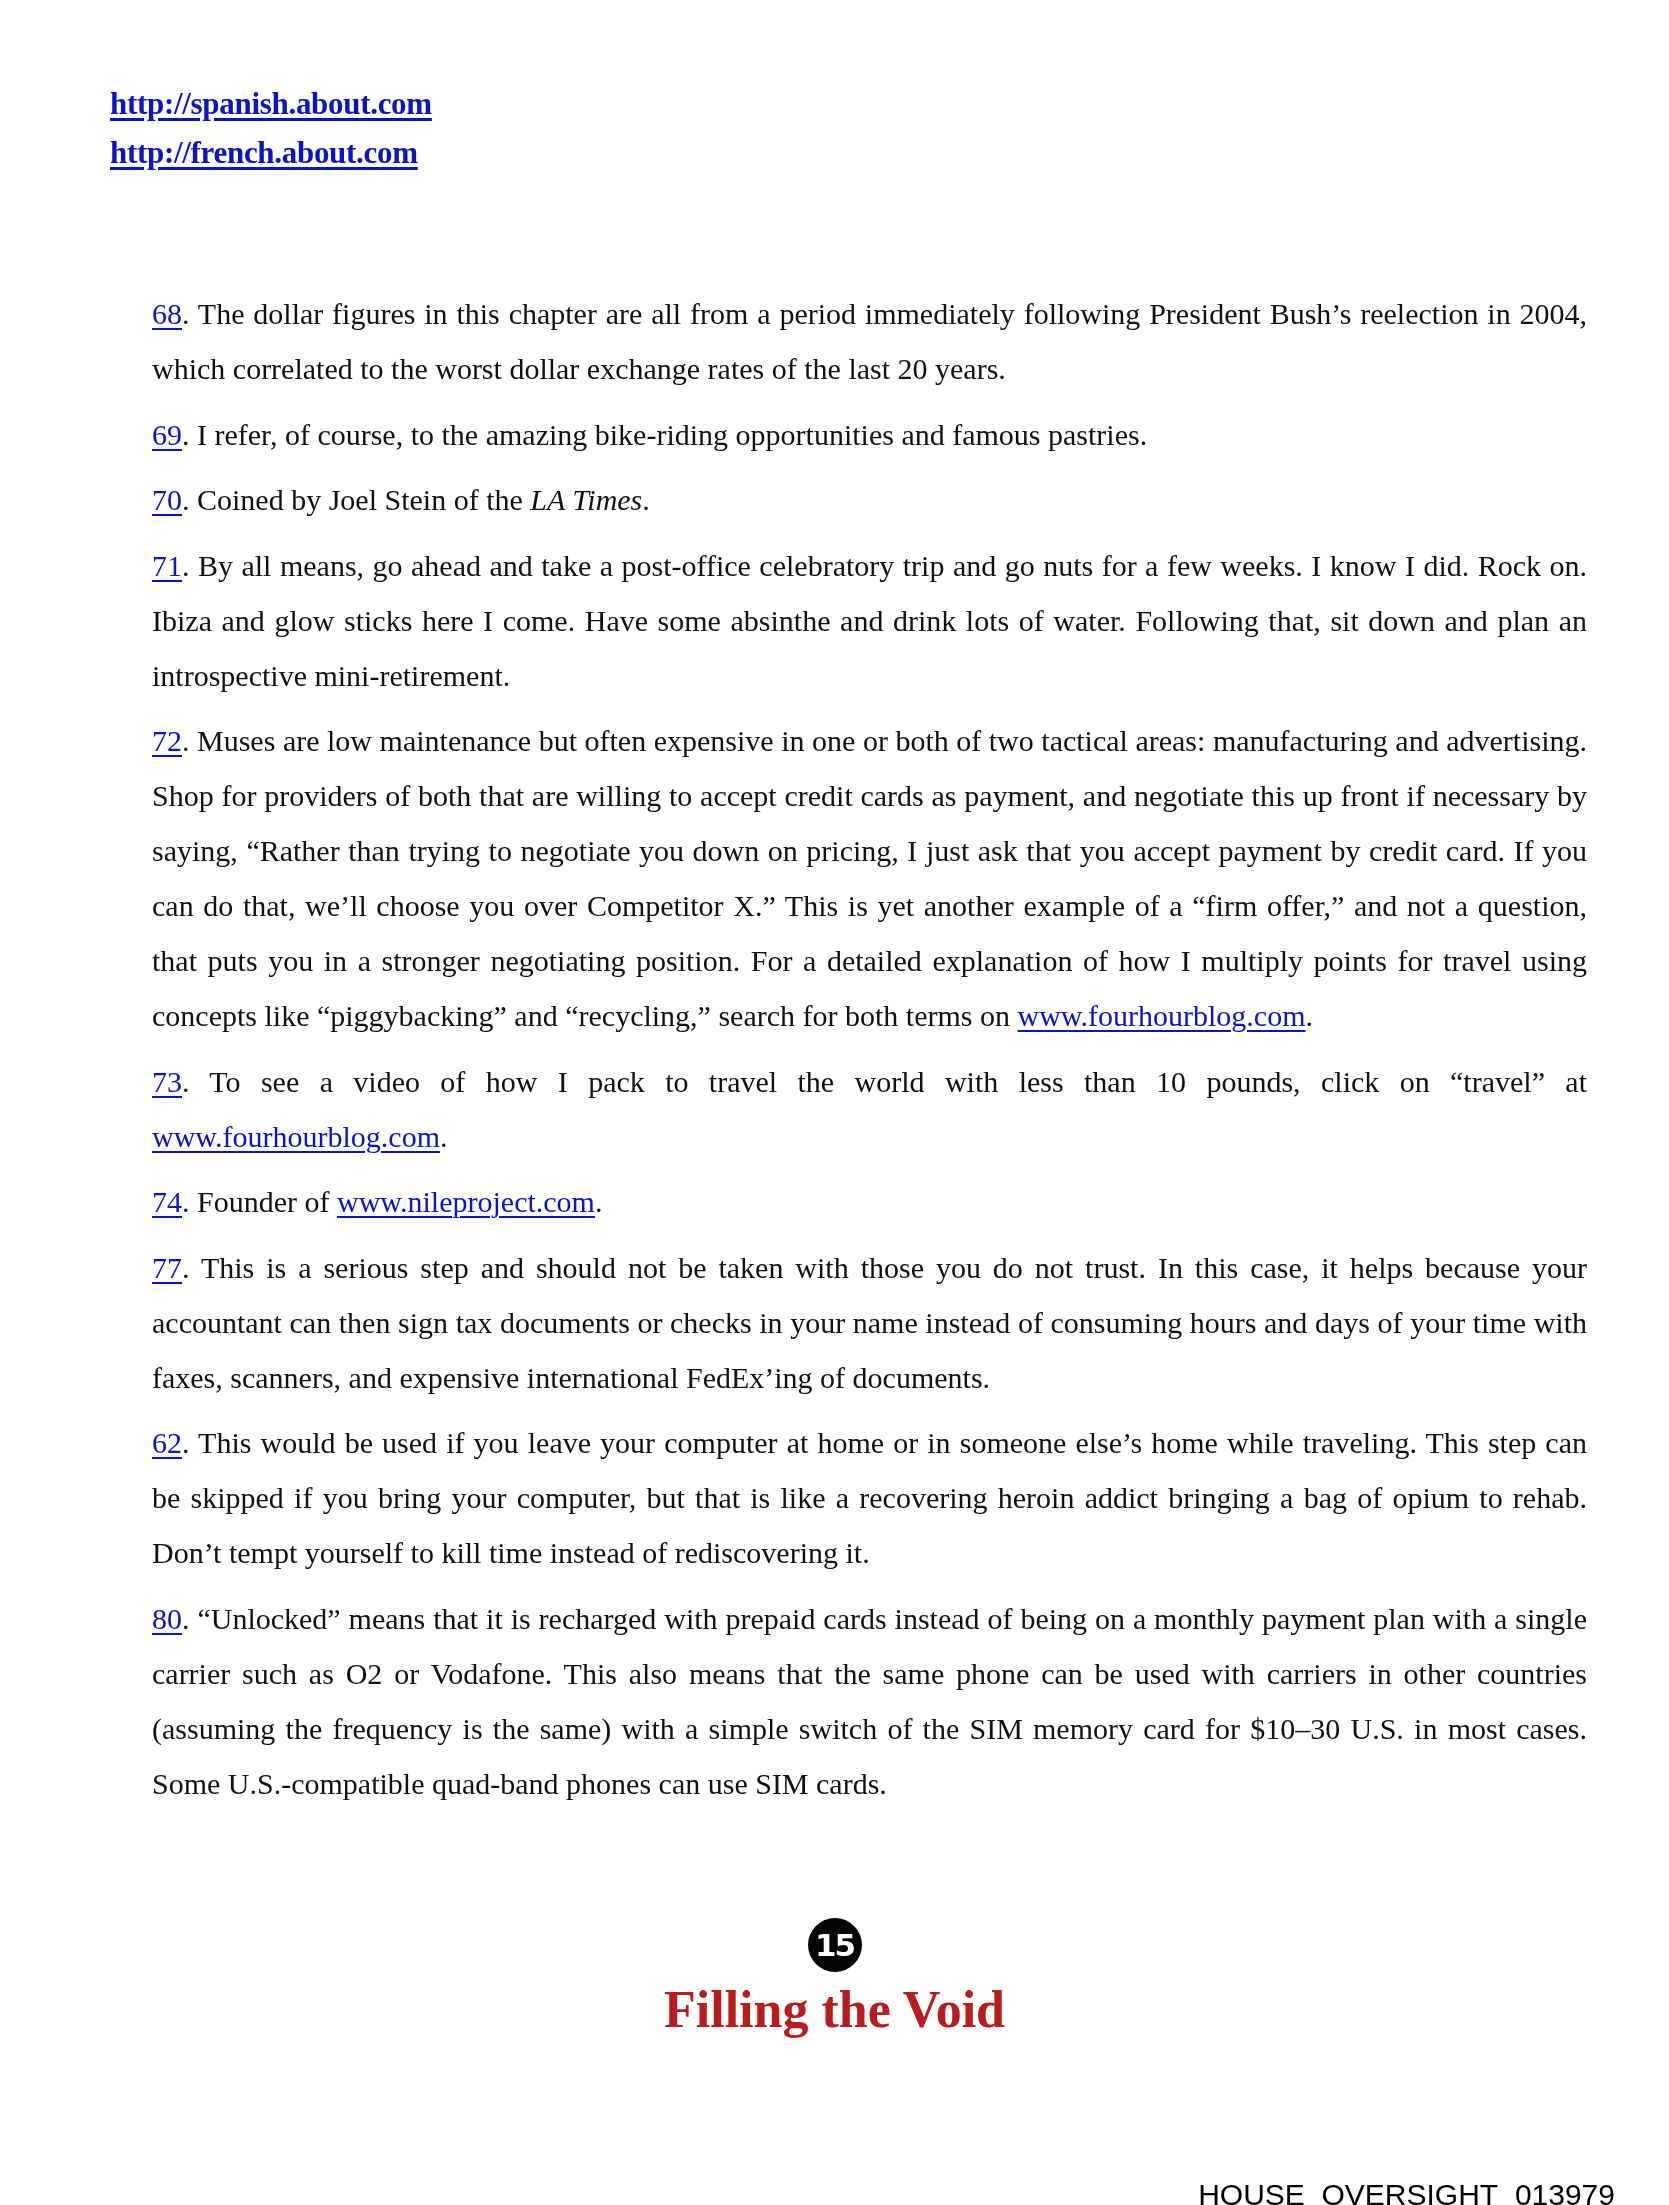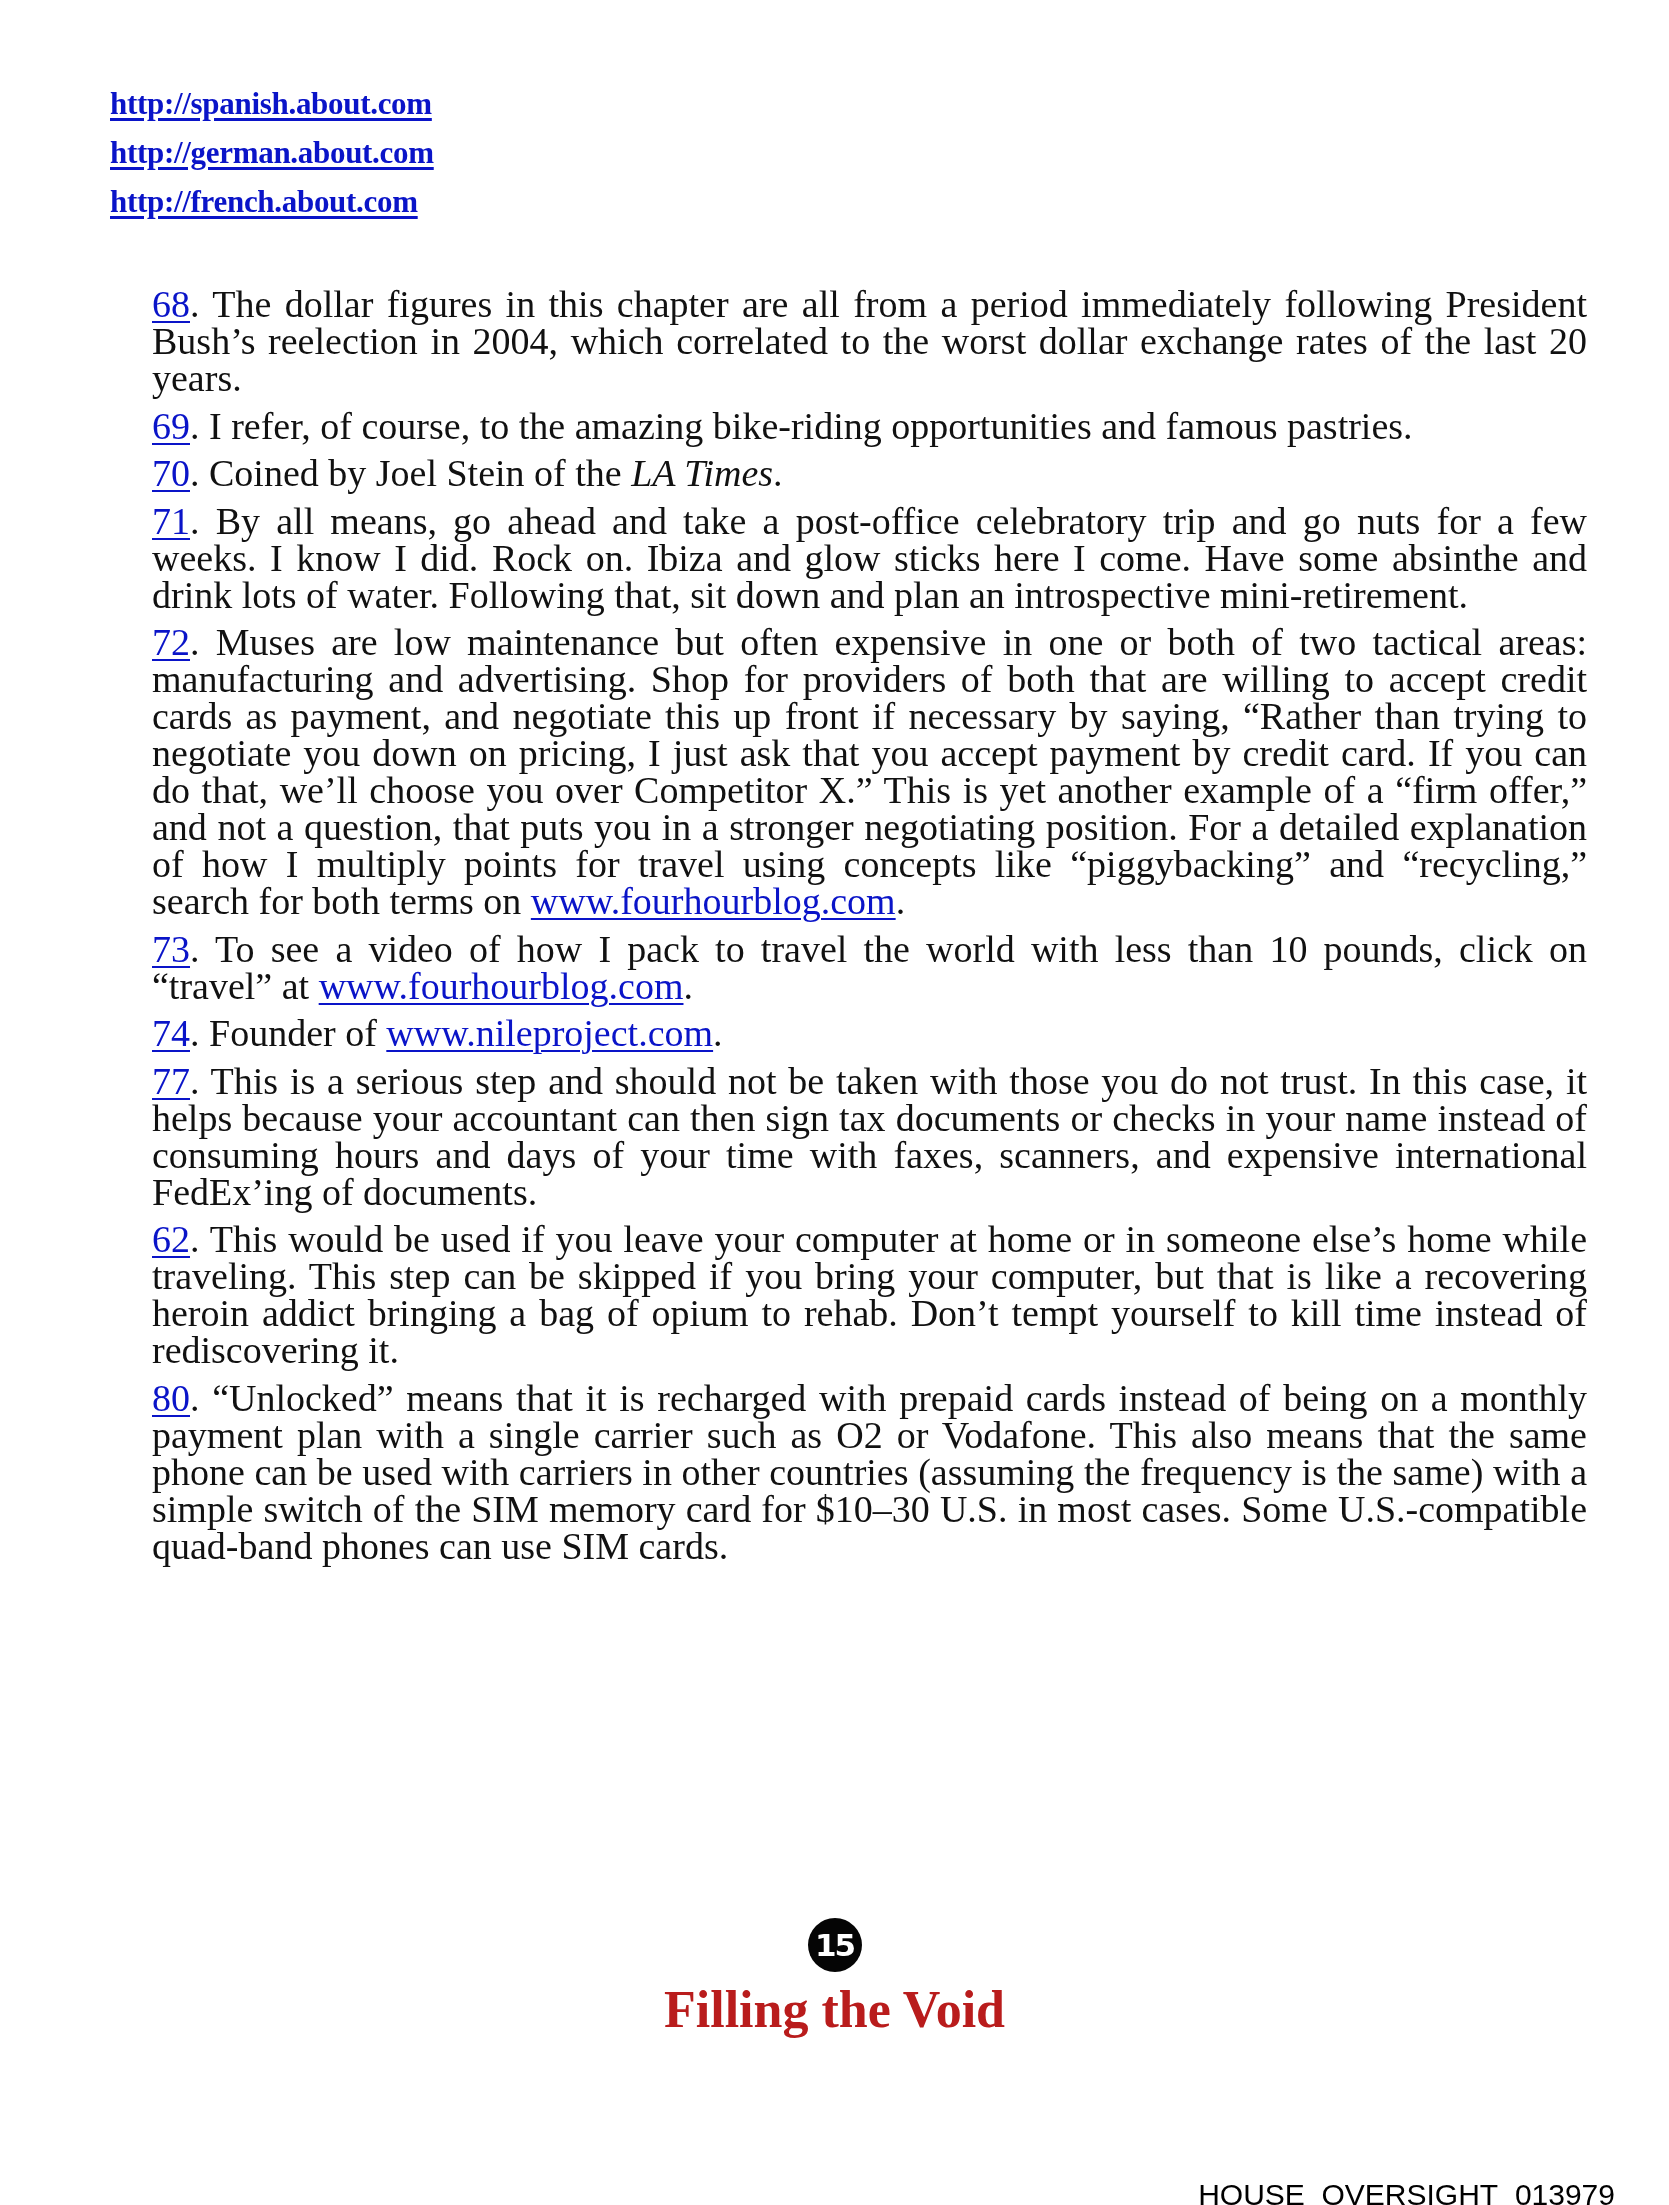--- a/index.html
+++ b/index.html
@@ -19,22 +19,22 @@
     text-underline-offset: 3.9px;
     letter-spacing: -0.3px;
   }
 
   .notes {
     position: absolute;
     left: 152px;
     top: 250px;
     width: 1435px;
     font-family: "Liberation Serif", "DejaVu Serif", serif;
-    font-size: 38px;
-    line-height: 37px;
+    font-size: 30px;
+    line-height: 55px;
     color: #111111;
   }
   .note {
     margin: 0 0 10.5px 0;
     text-align: justify;
     text-align-last: left;
   }
   .note-num {
     color: #0a14c8;
     text-decoration: underline;
@@ -89,21 +89,20 @@
     color: #000000;
   }
 </style>
 </head>
 <body>
 
 <div class="page">
 
   <div class="top-links">
     <a class="top-link">http://spanish.about.com</a>
-    <a class="top-link">http://german.about.com</a>
     <a class="top-link">http://french.about.com</a>
   </div>
 
   <div class="notes" id="notes">
       <p class="note"><a class="note-num">68</a><span>. The dollar figures in this chapter are all from a period immediately following President Bush’s reelection in 2004, which correlated to the worst dollar exchange rates of the last 20 years.</span></p>
       <p class="note"><a class="note-num">69</a><span>. I refer, of course, to the amazing bike-riding opportunities and famous pastries.</span></p>
       <p class="note"><a class="note-num">70</a><span>. Coined by Joel Stein of the </span><span class="ital">LA Times</span><span>.</span></p>
       <p class="note"><a class="note-num">71</a><span>. By all means, go ahead and take a post-office celebratory trip and go nuts for a few weeks. I know I did. Rock on. Ibiza and glow sticks here I come. Have some absinthe and drink lots of water. Following that, sit down and plan an introspective mini-retirement.</span></p>
       <p class="note"><a class="note-num">72</a><span>. Muses are low maintenance but often expensive in one or both of two tactical areas: manufacturing and advertising. Shop for providers of both that are willing to accept credit cards as payment, and negotiate this up front if necessary by saying, “Rather than trying to negotiate you down on pricing, I just ask that you accept payment by credit card. If you can do that, we’ll choose you over Competitor X.” This is yet another example of a “firm offer,” and not a question, that puts you in a stronger negotiating position. For a detailed explanation of how I multiply points for travel using concepts like “piggybacking” and “recycling,” search for both terms on </span><a class="link">www.fourhourblog.com</a><span>.</span></p>
       <p class="note"><a class="note-num">73</a><span>. To see a video of how I pack to travel the world with less than 10 pounds, click on “travel” at </span><a class="link">www.fourhourblog.com</a><span>.</span></p>

